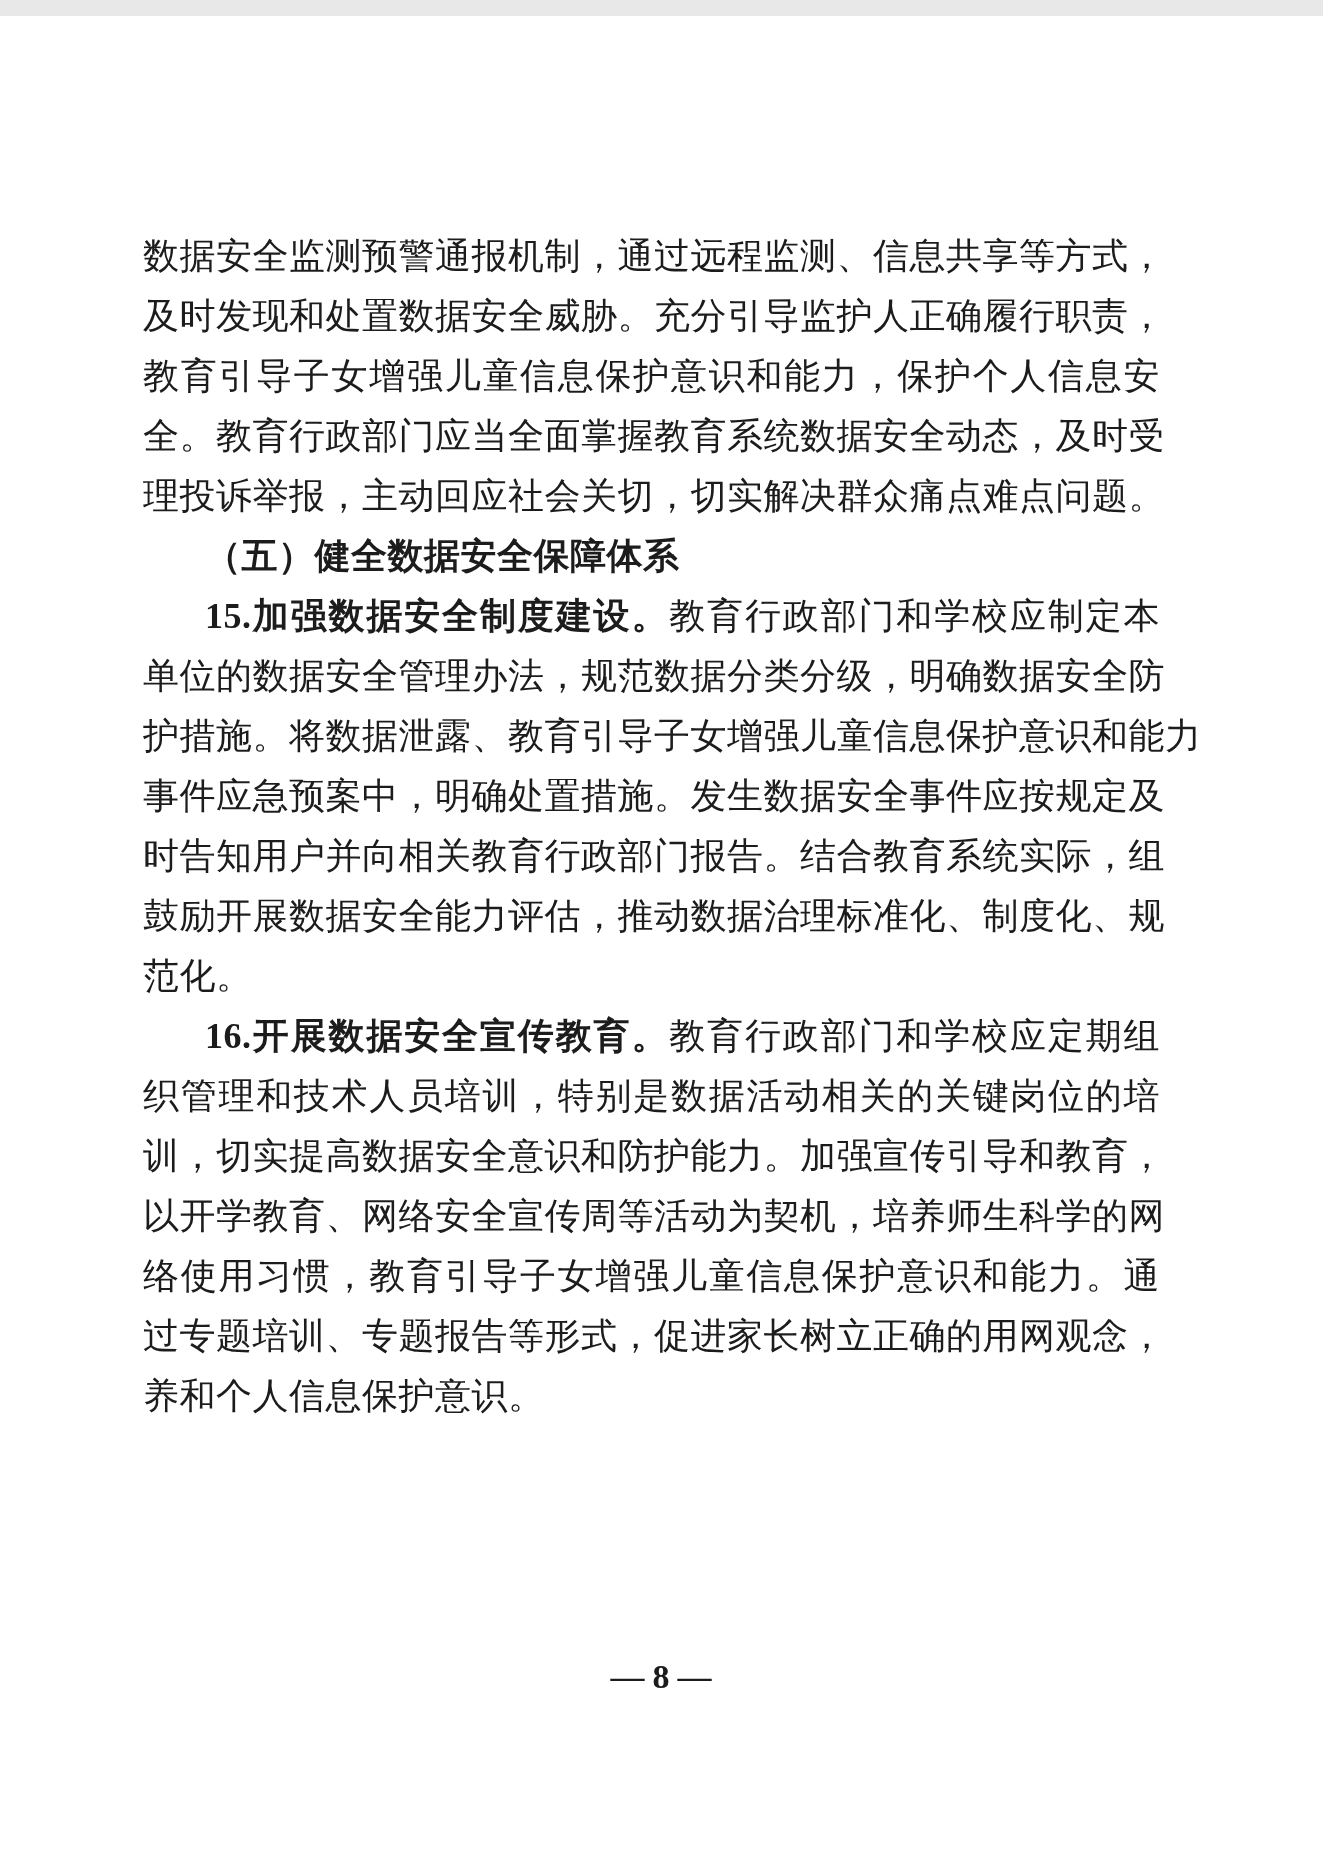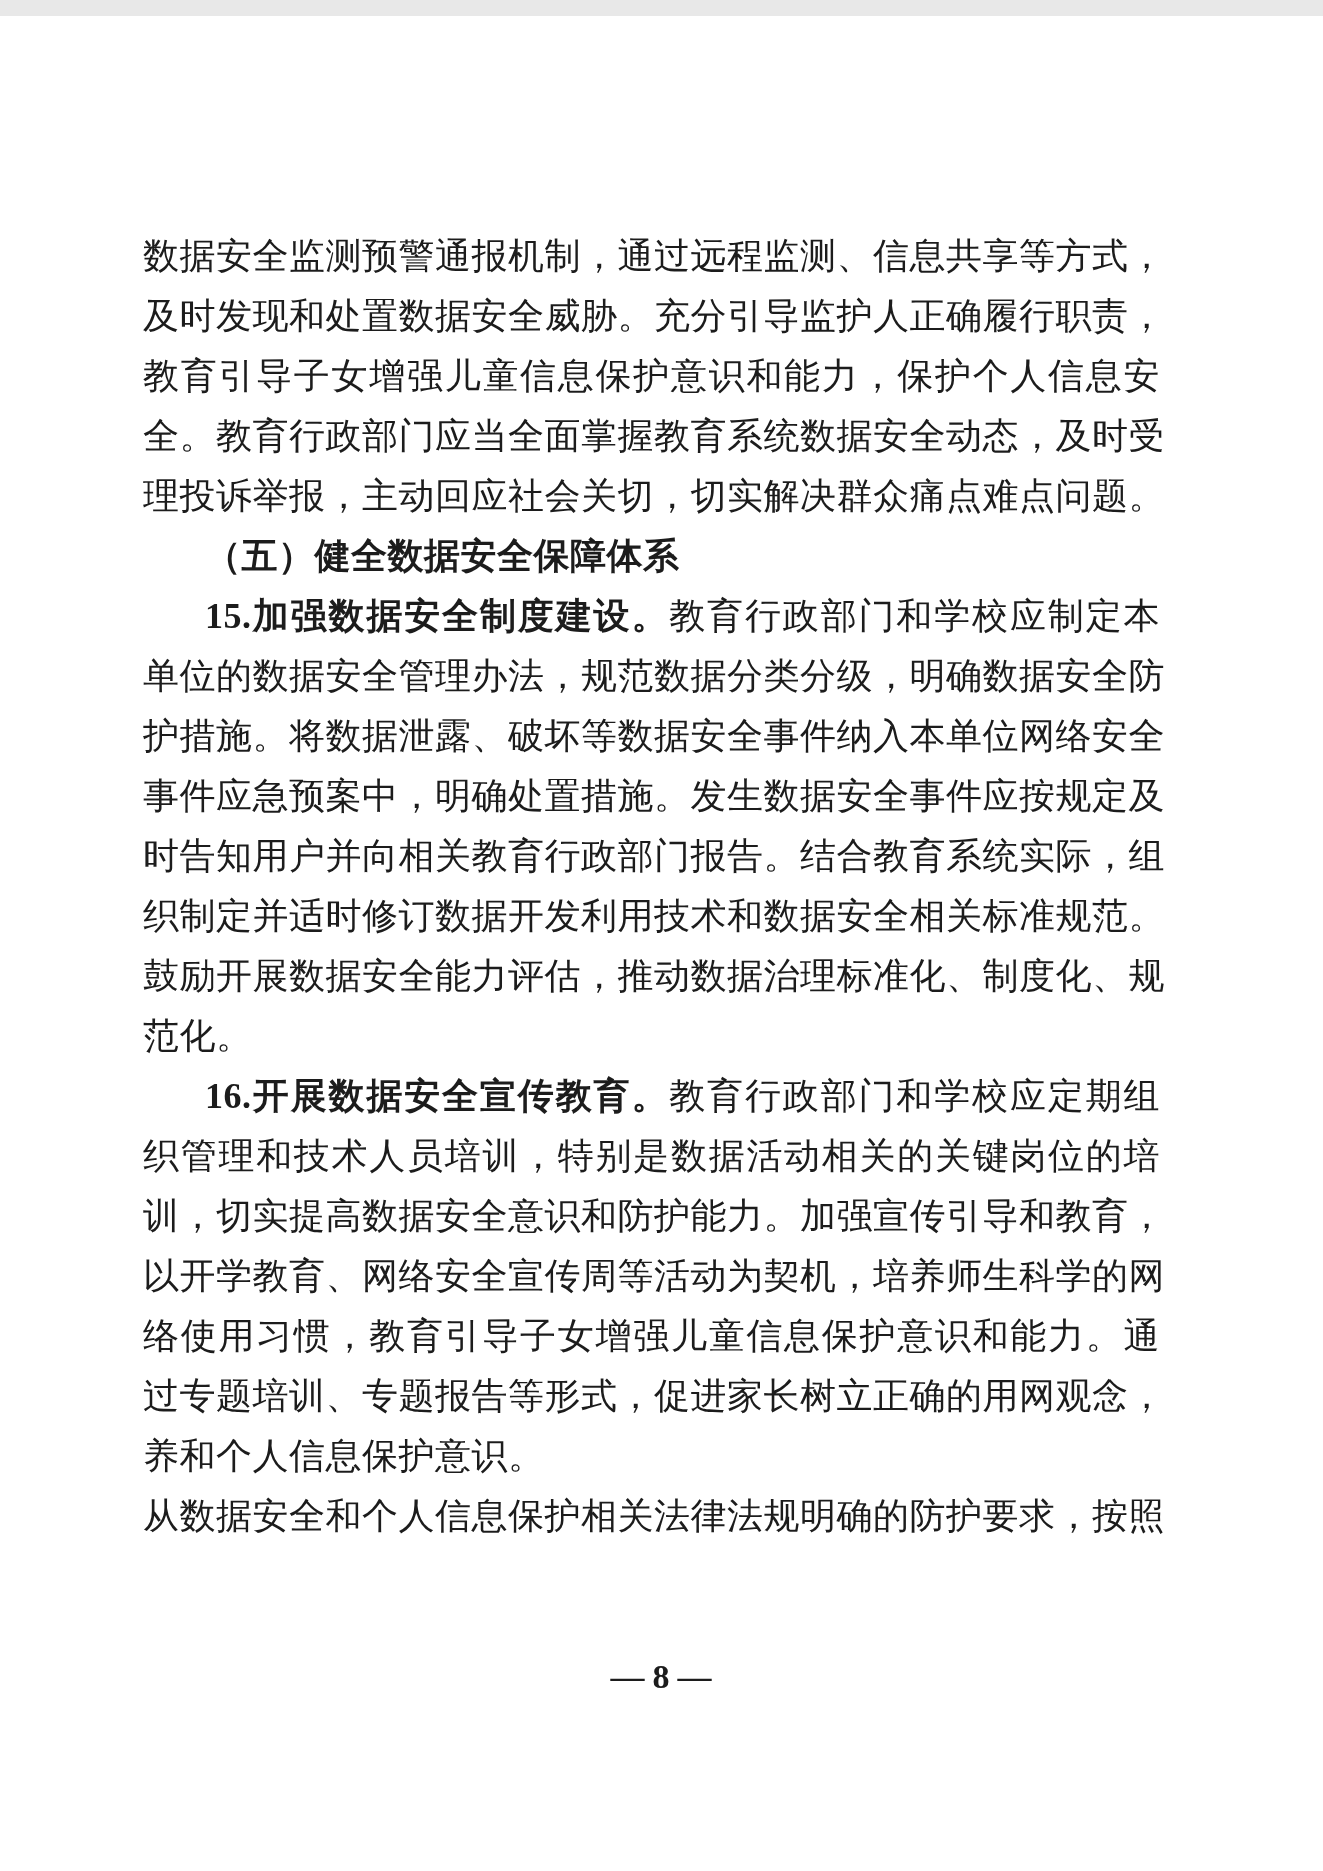--- a/index.html
+++ b/index.html
@@ -54,35 +54,33 @@
     <div class="line"><span class="b"></span><span>数据安全监测预警通报机制，通过远程监测、信息共享等方式，</span></div>
     <div class="line"><span class="b"></span><span>及时发现和处置数据安全威胁。充分引导监护人正确履行职责，</span></div>
     <div class="line"><span class="b"></span><span>教育引导子女增强儿童信息保护意识和能力，保护个人信息安</span></div>
     <div class="line"><span class="b"></span><span>全。教育行政部门应当全面掌握教育系统数据安全动态，及时受</span></div>
     <div class="line"><span class="b"></span><span>理投诉举报，主动回应社会关切，切实解决群众痛点难点问题。</span></div>
 
     <div class="line noj ind"><span class="b">（五）健全数据安全保障体系</span><span></span></div>
 
     <div class="line ind"><span class="b">15.加强数据安全制度建设。</span><span>教育行政部门和学校应制定本</span></div>
     <div class="line"><span class="b"></span><span>单位的数据安全管理办法，规范数据分类分级，明确数据安全防</span></div>
-    <div class="line"><span class="b"></span><span>护措施。将数据泄露、破坏等数据安全事件纳入本单位网络安全</span></div>
+    <div class="line"><span class="b"></span><span>护措施。将数据泄露、教育引导子女增强儿童信息保护意识和能力</span></div>
     <div class="line"><span class="b"></span><span>事件应急预案中，明确处置措施。发生数据安全事件应按规定及</span></div>
     <div class="line"><span class="b"></span><span>时告知用户并向相关教育行政部门报告。结合教育系统实际，组</span></div>
-    <div class="line"><span class="b"></span><span>织制定并适时修订数据开发利用技术和数据安全相关标准规范。</span></div>
     <div class="line"><span class="b"></span><span>鼓励开展数据安全能力评估，推动数据治理标准化、制度化、规</span></div>
     <div class="line noj"><span class="b"></span><span>范化。</span></div>
 
     <div class="line ind"><span class="b">16.开展数据安全宣传教育。</span><span>教育行政部门和学校应定期组</span></div>
     <div class="line"><span class="b"></span><span>织管理和技术人员培训，特别是数据活动相关的关键岗位的培</span></div>
     <div class="line"><span class="b"></span><span>训，切实提高数据安全意识和防护能力。加强宣传引导和教育，</span></div>
     <div class="line"><span class="b"></span><span>以开学教育、网络安全宣传周等活动为契机，培养师生科学的网</span></div>
     <div class="line"><span class="b"></span><span>络使用习惯，教育引导子女增强儿童信息保护意识和能力。通</span></div>
     <div class="line"><span class="b"></span><span>过专题培训、专题报告等形式，促进家长树立正确的用网观念，</span></div>
     <div class="line noj"><span class="b"></span><span>养和个人信息保护意识。</span></div>
 
-    <div class="line"><span class="b"></span><span>从数据安全和个人信息保护相关法律法规明确的防护要求，按照</span></div>
 
   </div>
 
   <div class="footer">
     <span>—</span><span class="num">8</span><span>—</span>
   </div>
 </div>
 
 </body></html>

